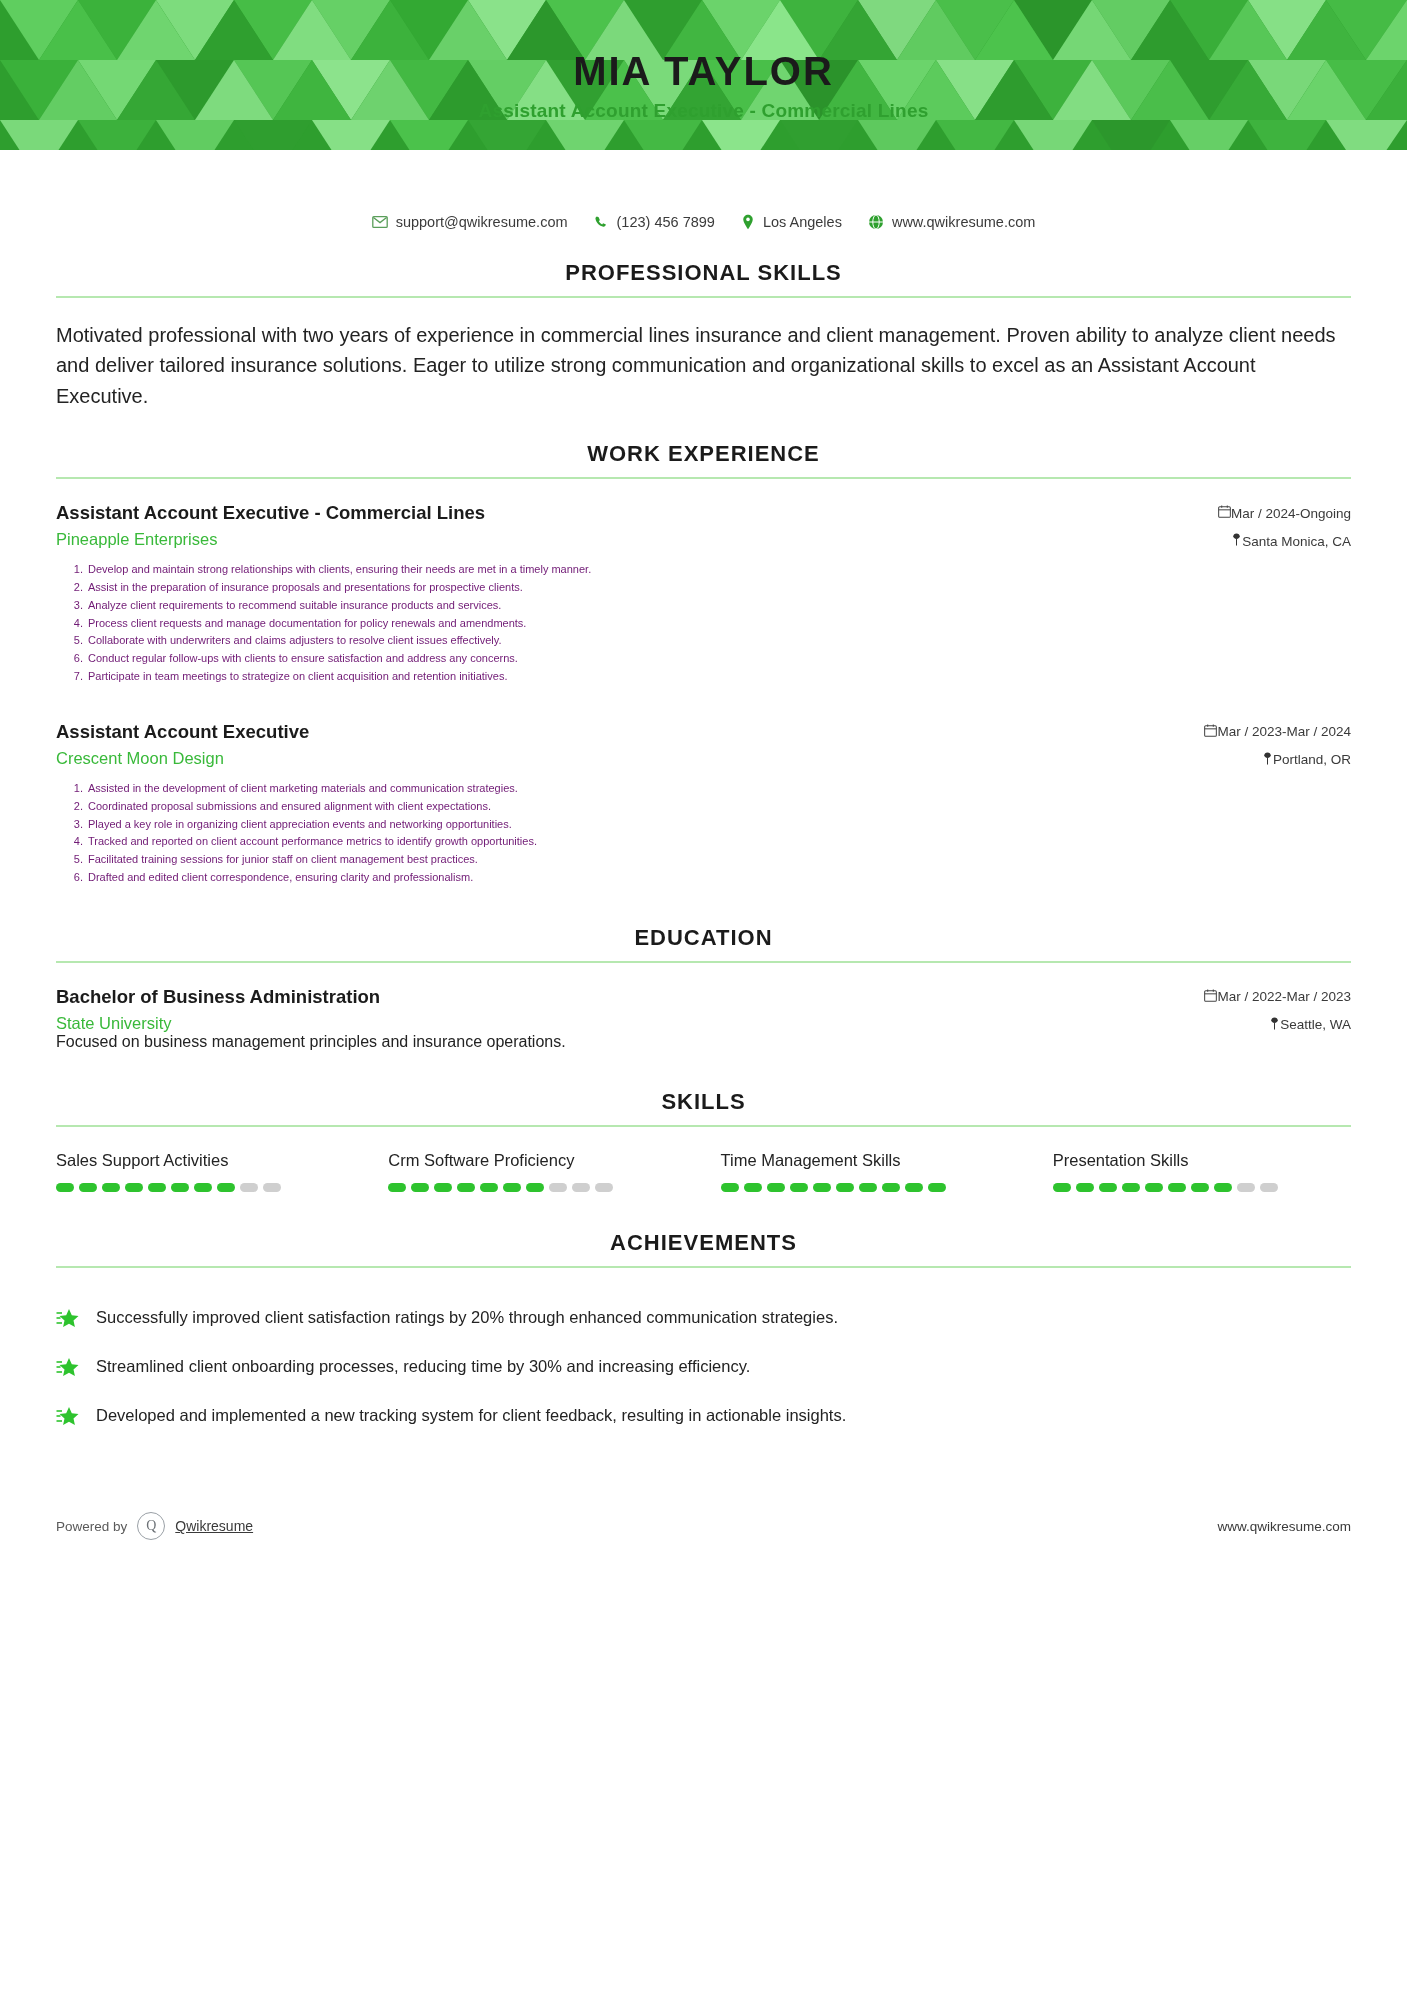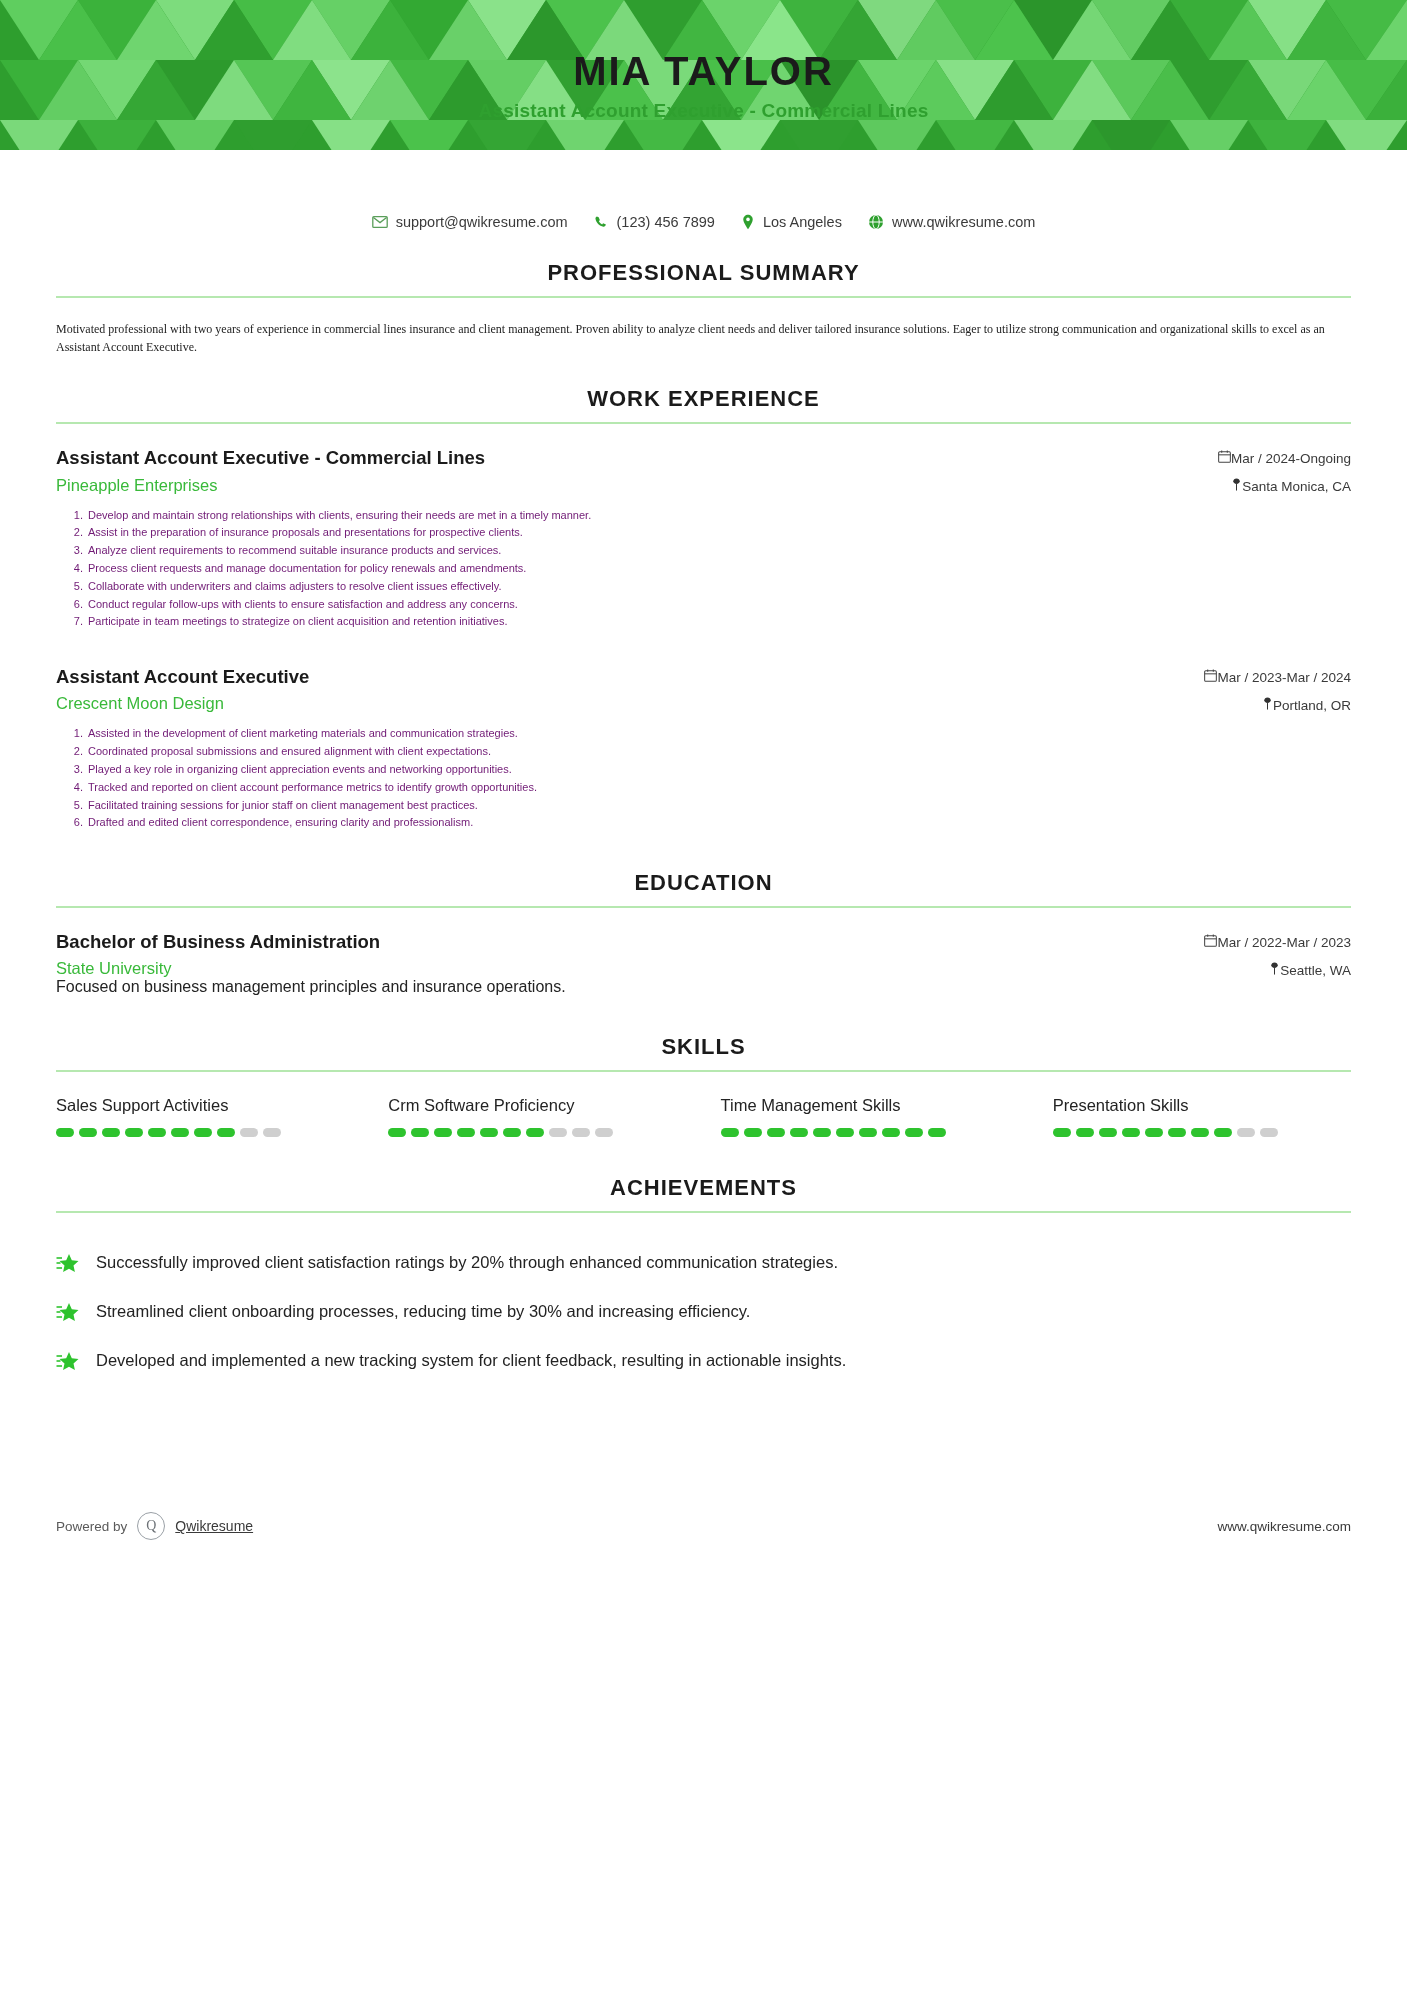--- a/index.html
+++ b/index.html
@@ -96,24 +96,23 @@
     color: #1b1b1b;
     margin: 0 0 10px 0;
   }
   .section-rule {
     height: 2px;
     background: #b6e8b0;
     width: 100%;
   }
   .summary-text {
     margin-top: 22px;
-    font-size: 12px;
+    font-size: 20px;
     line-height: 1.52;
     color: #232323;
-    font-family: Liberation Serif, serif;
   }
 
   
   .entry { margin-top: 22px; position: relative; }
   .entry-head {
     display: flex;
     justify-content: space-between;
     align-items: flex-start;
   }
   .entry-left { flex: 1; }
@@ -375,21 +374,21 @@
             <line x1="1" y1="8" x2="15" y2="8" stroke="#fff" stroke-width="1"></line>
           </svg>
       </span>
       <span>www.qwikresume.com</span>
     </div>
   </div>
 
   <div class="content">
 
     <div class="section">
-      <div class="section-title">PROFESSIONAL SUMMARY</div>
+      <div class="section-title">PROFESSIONAL SKILLS</div>
       <div class="section-rule"></div>
       <p class="summary-text">Motivated professional with two years of experience in commercial lines insurance and client management. Proven ability to analyze client needs and deliver tailored insurance solutions. Eager to utilize strong communication and organizational skills to excel as an Assistant Account Executive.</p>
     </div>
 
     <div class="section">
       <div class="section-title">WORK EXPERIENCE</div>
       <div class="section-rule"></div>
 
       <div class="entry">
         <div class="entry-head">

